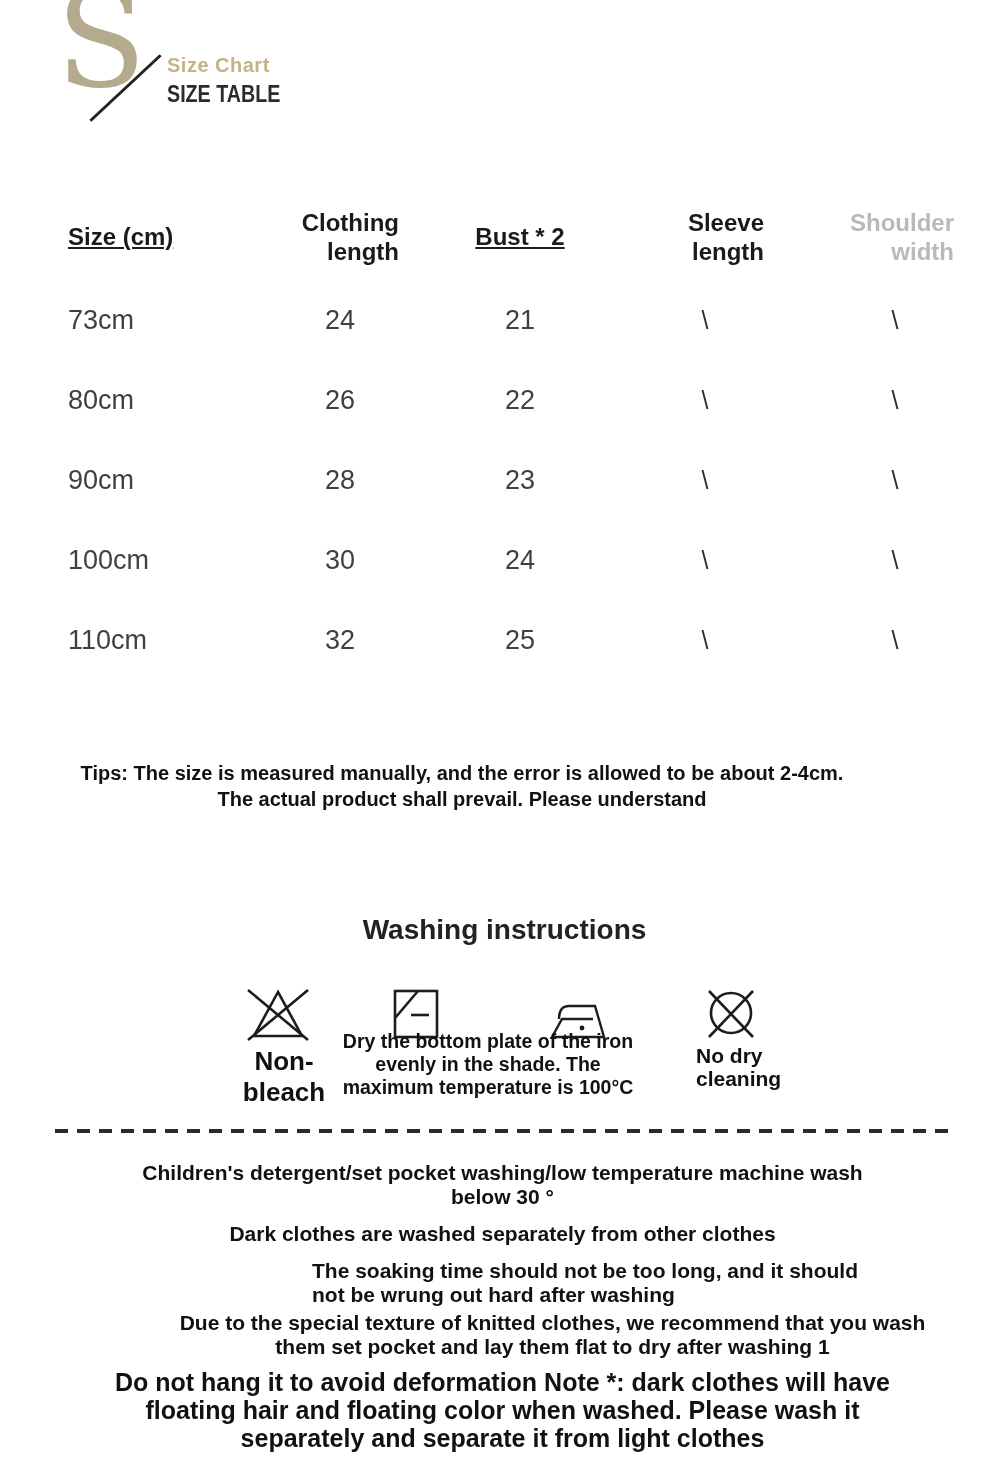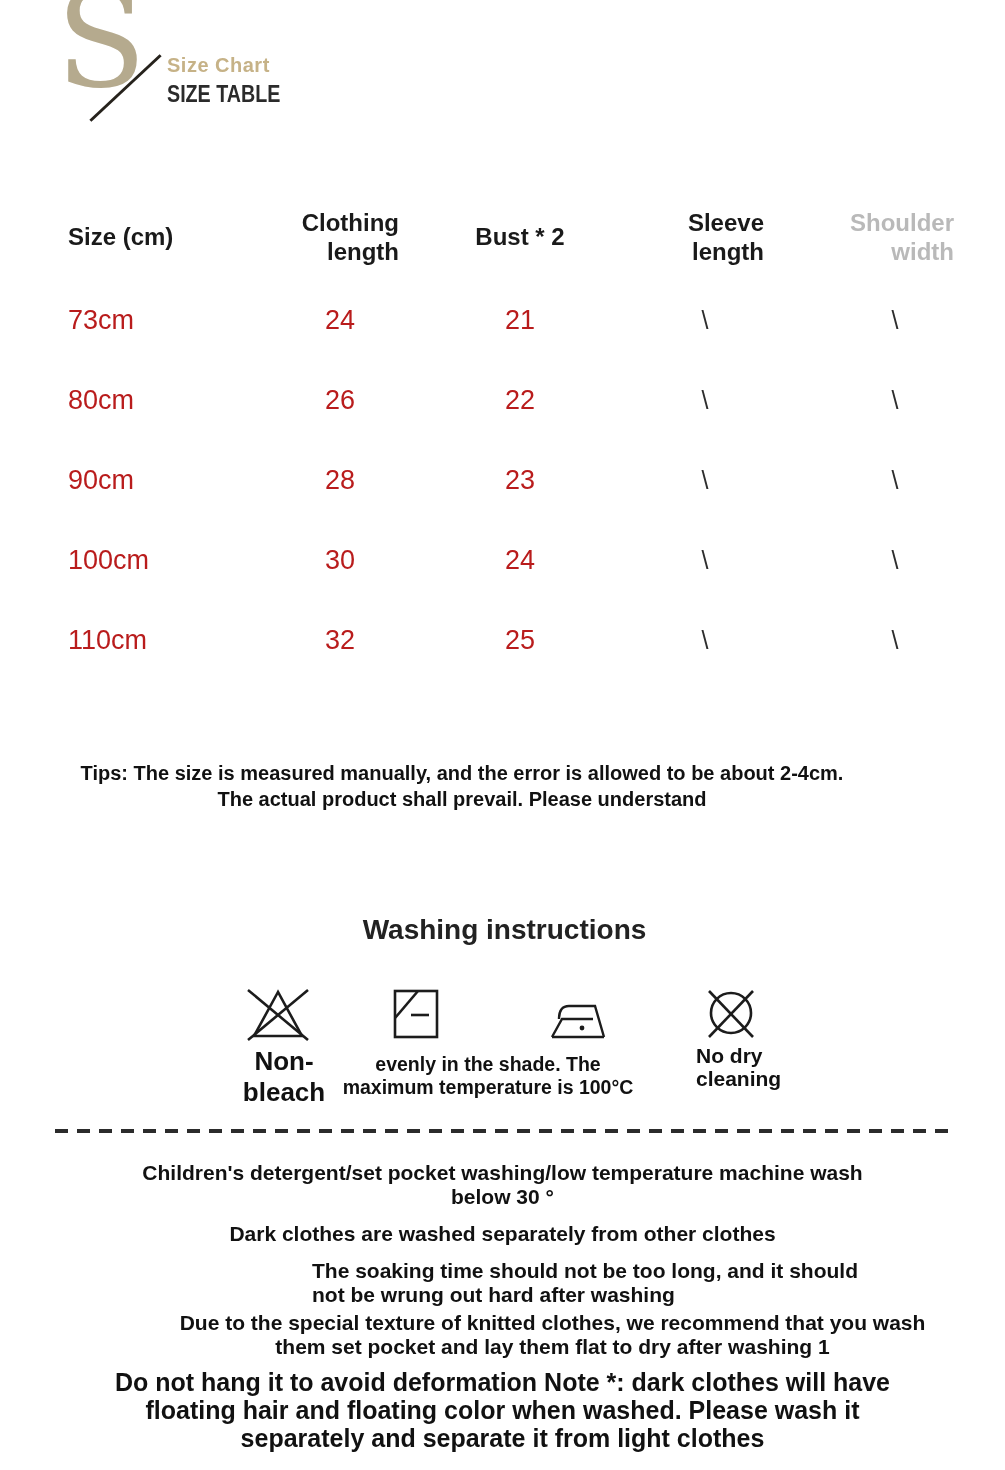--- a/index.html
+++ b/index.html
@@ -27,22 +27,22 @@
     margin-top:3px; font-size:24px; font-weight:600; color:#2b2b2b;
     transform:scaleX(0.82); transform-origin:left; white-space:nowrap;
   }
 
   
   .size-table { position:absolute; left:0; top:195px; width:1005px; }
   .t-row {
     display:grid; grid-template-columns:182px 180px 180px 190px 190px;
     padding-left:68px; align-items:center; height:80px;
   }
-  .t-head { height:85px; }
-  .t-cell { text-align:center; font-size:27px; font-weight:400; color:#b91c1c; }
+  .t-head { height:85px;text-decoration:underline; }
+  .t-cell { text-align:center; font-size:27px; font-weight:400; color:#404040; }
   .t-cell.c1 { text-align:left; }
   .t-head .t-cell { font-size:24px; font-weight:bold; color:#1a1a1a; line-height:1.2; }
   .t-head .hw { display:inline-block; max-width:118px; text-align:right; }
   .t-head .muted { color:#b9b9b9; }
   .t-cell.slash { font-size:25px; color:#2e2e2e; }
 
   
   .tips {
     position:absolute; left:0; top:760px; width:924px; text-align:center;
     font-size:20px; font-weight:bold; line-height:26px; color:#111;
@@ -178,21 +178,21 @@
     <span class="wash-icon w-iron">
       <svg width="62" height="42" viewBox="0 0 62 42" fill="none" stroke="#1c1c1c" stroke-width="2.4">
         <path d="M11,21 Q11,8 21,8 L47,8 L56,39"></path>
         <path d="M4,39 L56,39"></path>
         <path d="M4,39 L14,21 L45,21"></path>
         <circle cx="34" cy="30" r="2.4" fill="#1c1c1c" stroke="none"></circle>
       </svg>
     </span>
 
     <div class="w-ironnote">
-      <br>
+      <span>Dry the bottom plate of the iron</span><br>
       <span>evenly in the shade. The</span><br>
       <span>maximum temperature is 100°C</span>
     </div>
 
     <span class="wash-icon w-circle">
       <svg width="56" height="60" viewBox="0 0 56 60" fill="none" stroke="#1c1c1c" stroke-width="2.6">
         <circle cx="28" cy="27" r="20"></circle>
         <line x1="6" y1="5" x2="50" y2="51"></line>
         <line x1="50" y1="5" x2="6" y2="51"></line>
       </svg>

